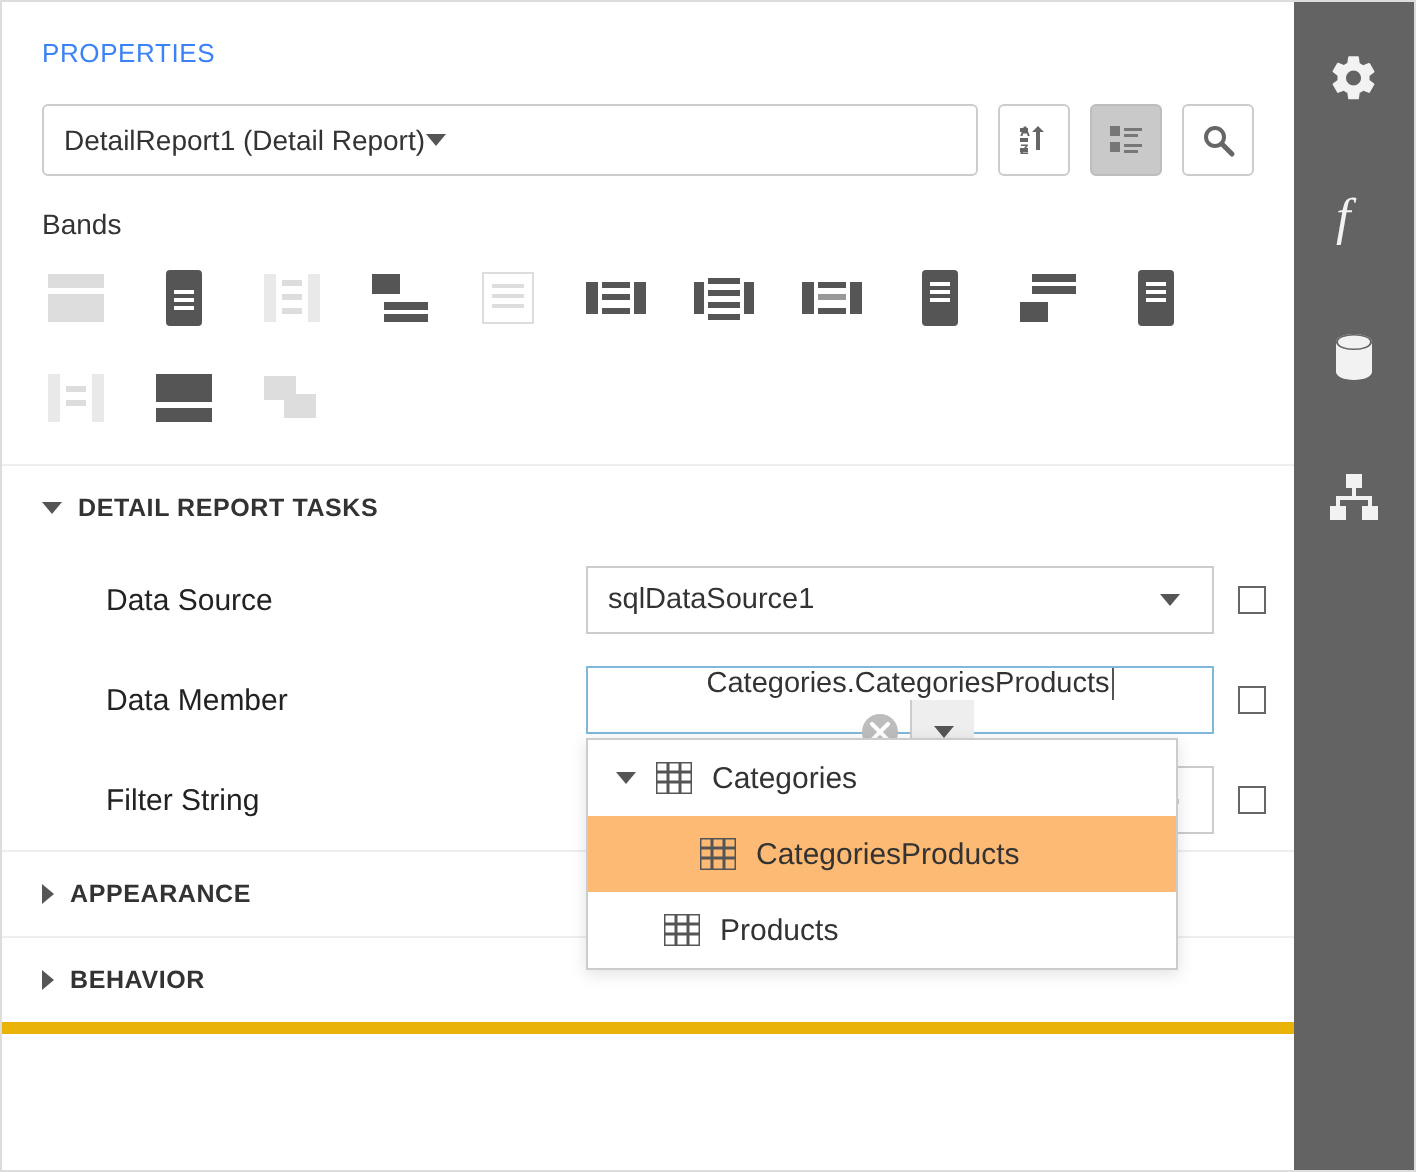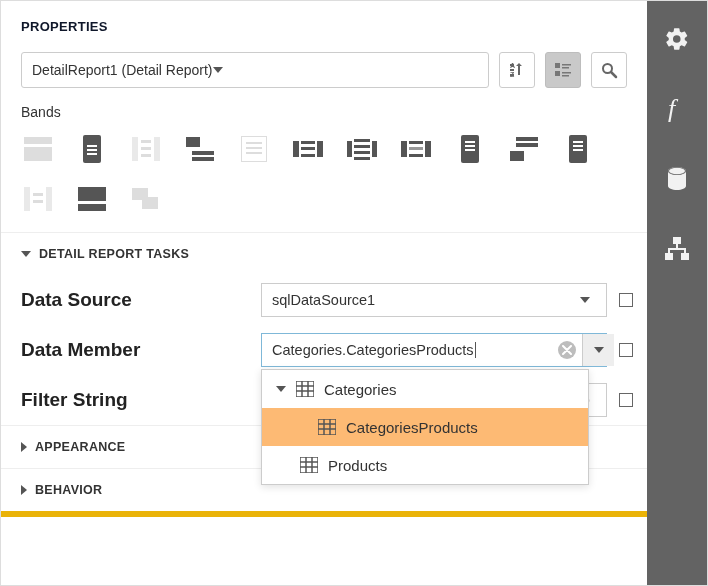--- a/index.html
+++ b/index.html
@@ -33,23 +33,23 @@
     width: 40px;
     height: 40px;
     display: flex;
     align-items: center;
     justify-content: center;
     cursor: pointer;
   }
   .sidebar-item svg { fill: #eee; }
   .panel-header {
     padding: 18px 20px 18px 20px;
-    font-weight: 700;
+    font-weight: 400;
     font-size: 13px;
-    color: #0f172a;
+    color: #3b82f6;
     letter-spacing: 0.3px;
   }
   .toolbar-row {
     display: flex;
     align-items: center;
     padding: 0 20px 16px 20px;
     gap: 10px;
   }
   .combo {
     flex: 1;
@@ -121,23 +121,24 @@
     border-right: 0;
   }
   .prop-row {
     display: flex;
     align-items: center;
     padding: 8px 14px 8px 20px;
     min-height: 48px;
   }
   .prop-label {
     width: 240px;
-    font-weight: 700;
-    font-size: 19px;
+    font-weight: 400;
+    font-size: 15px;
     color: #222;
+    margin-left: 32px;
   }
   .prop-control { flex: 1; display: flex; align-items: center; position: relative; }
   .dd {
     flex: 1;
     height: 34px;
     border: 1px solid #ccc;
     display: flex;
     align-items: center;
     padding: 0 16px 0 10px;
     justify-content: space-between;
@@ -367,21 +368,21 @@
         <span>sqlDataSource1</span>
         <span class="caret"></span>
       </div>
       <div class="sq"></div>
     </div>
   </div>
 
   <div class="prop-row">
     <div class="prop-label">Data Member</div>
     <div class="prop-control">
-      <div class="dd focused" style="padding-right:0;">
+      <div class="dd focused" style="padding-right:0;flex-direction:column;">
         <span style="border-right:1px solid #555;padding-right:1px;">Categories.CategoriesProducts</span>
         <div style="display:flex;align-items:center;">
           <div class="clear-x">
             <svg width="10" height="10" viewBox="0 0 10 10">
                 <path d="M1 1l8 8M9 1l-8 8" stroke="#fff" stroke-width="2" stroke-linecap="round"></path>
               </svg>
           </div>
           <div class="caret-btn">
             <span class="caret" style="width:0;height:0;border-left:5px solid transparent;border-right:5px solid transparent;border-top:6px solid #555;"></span>
           </div>

